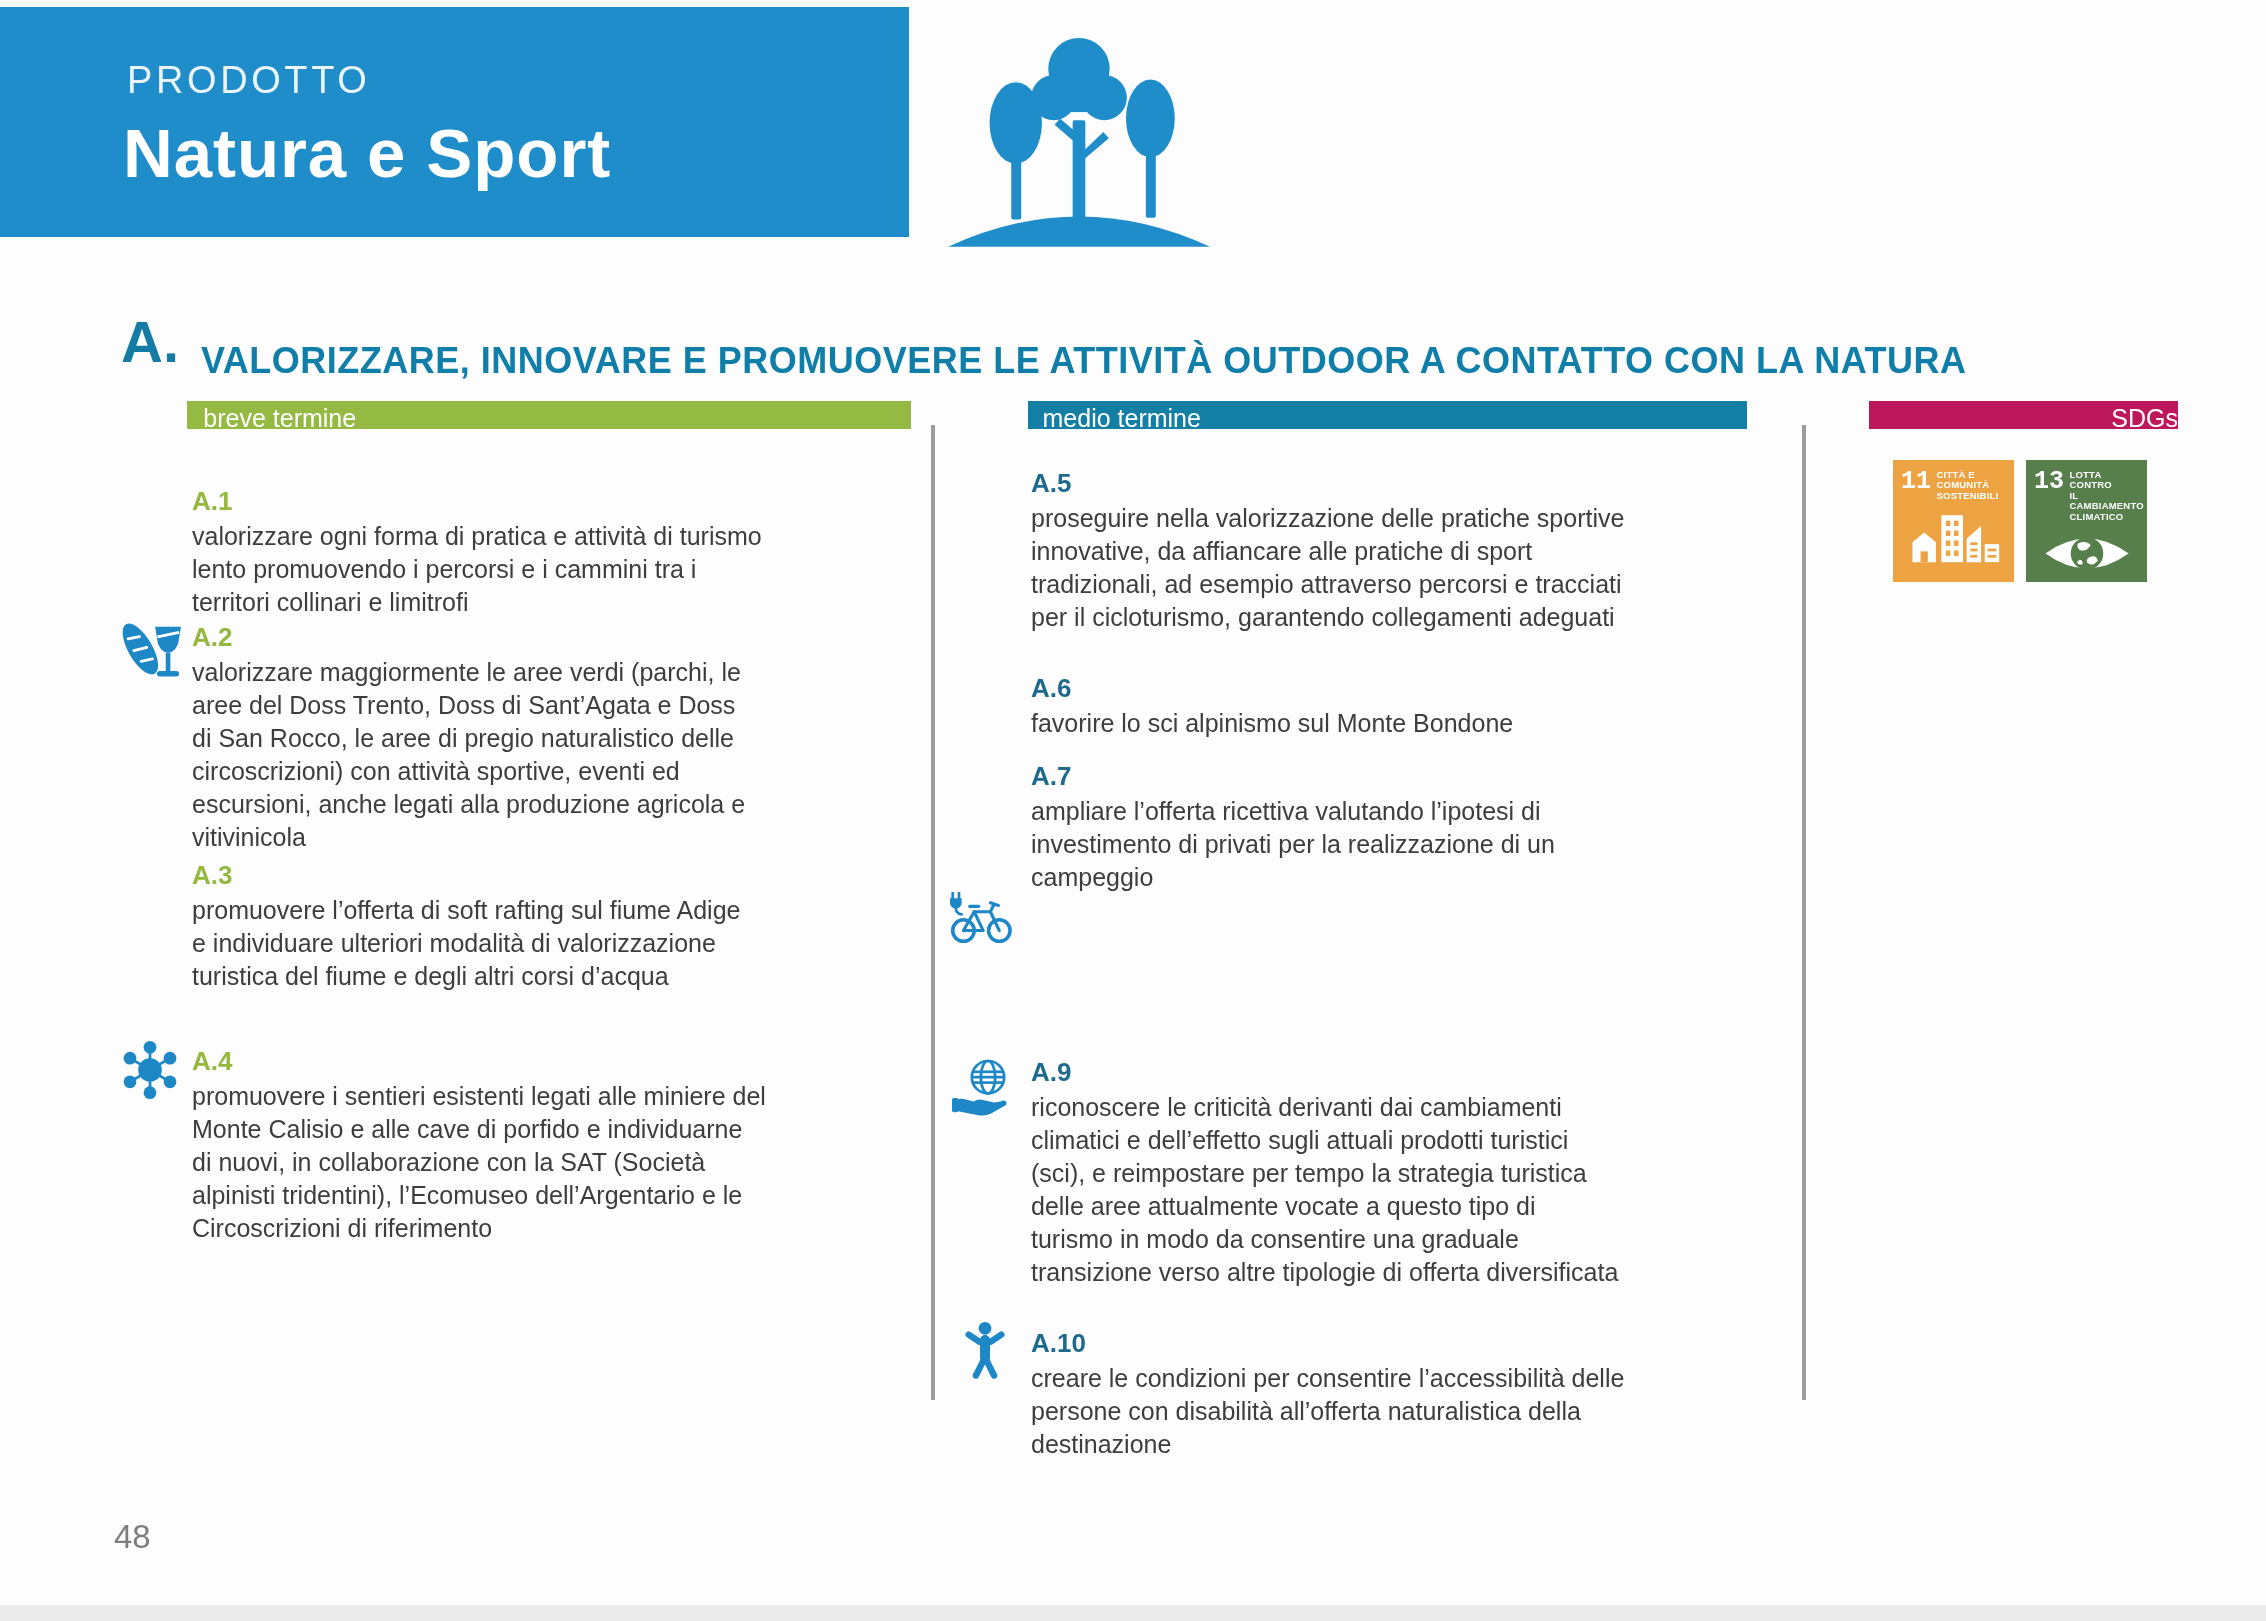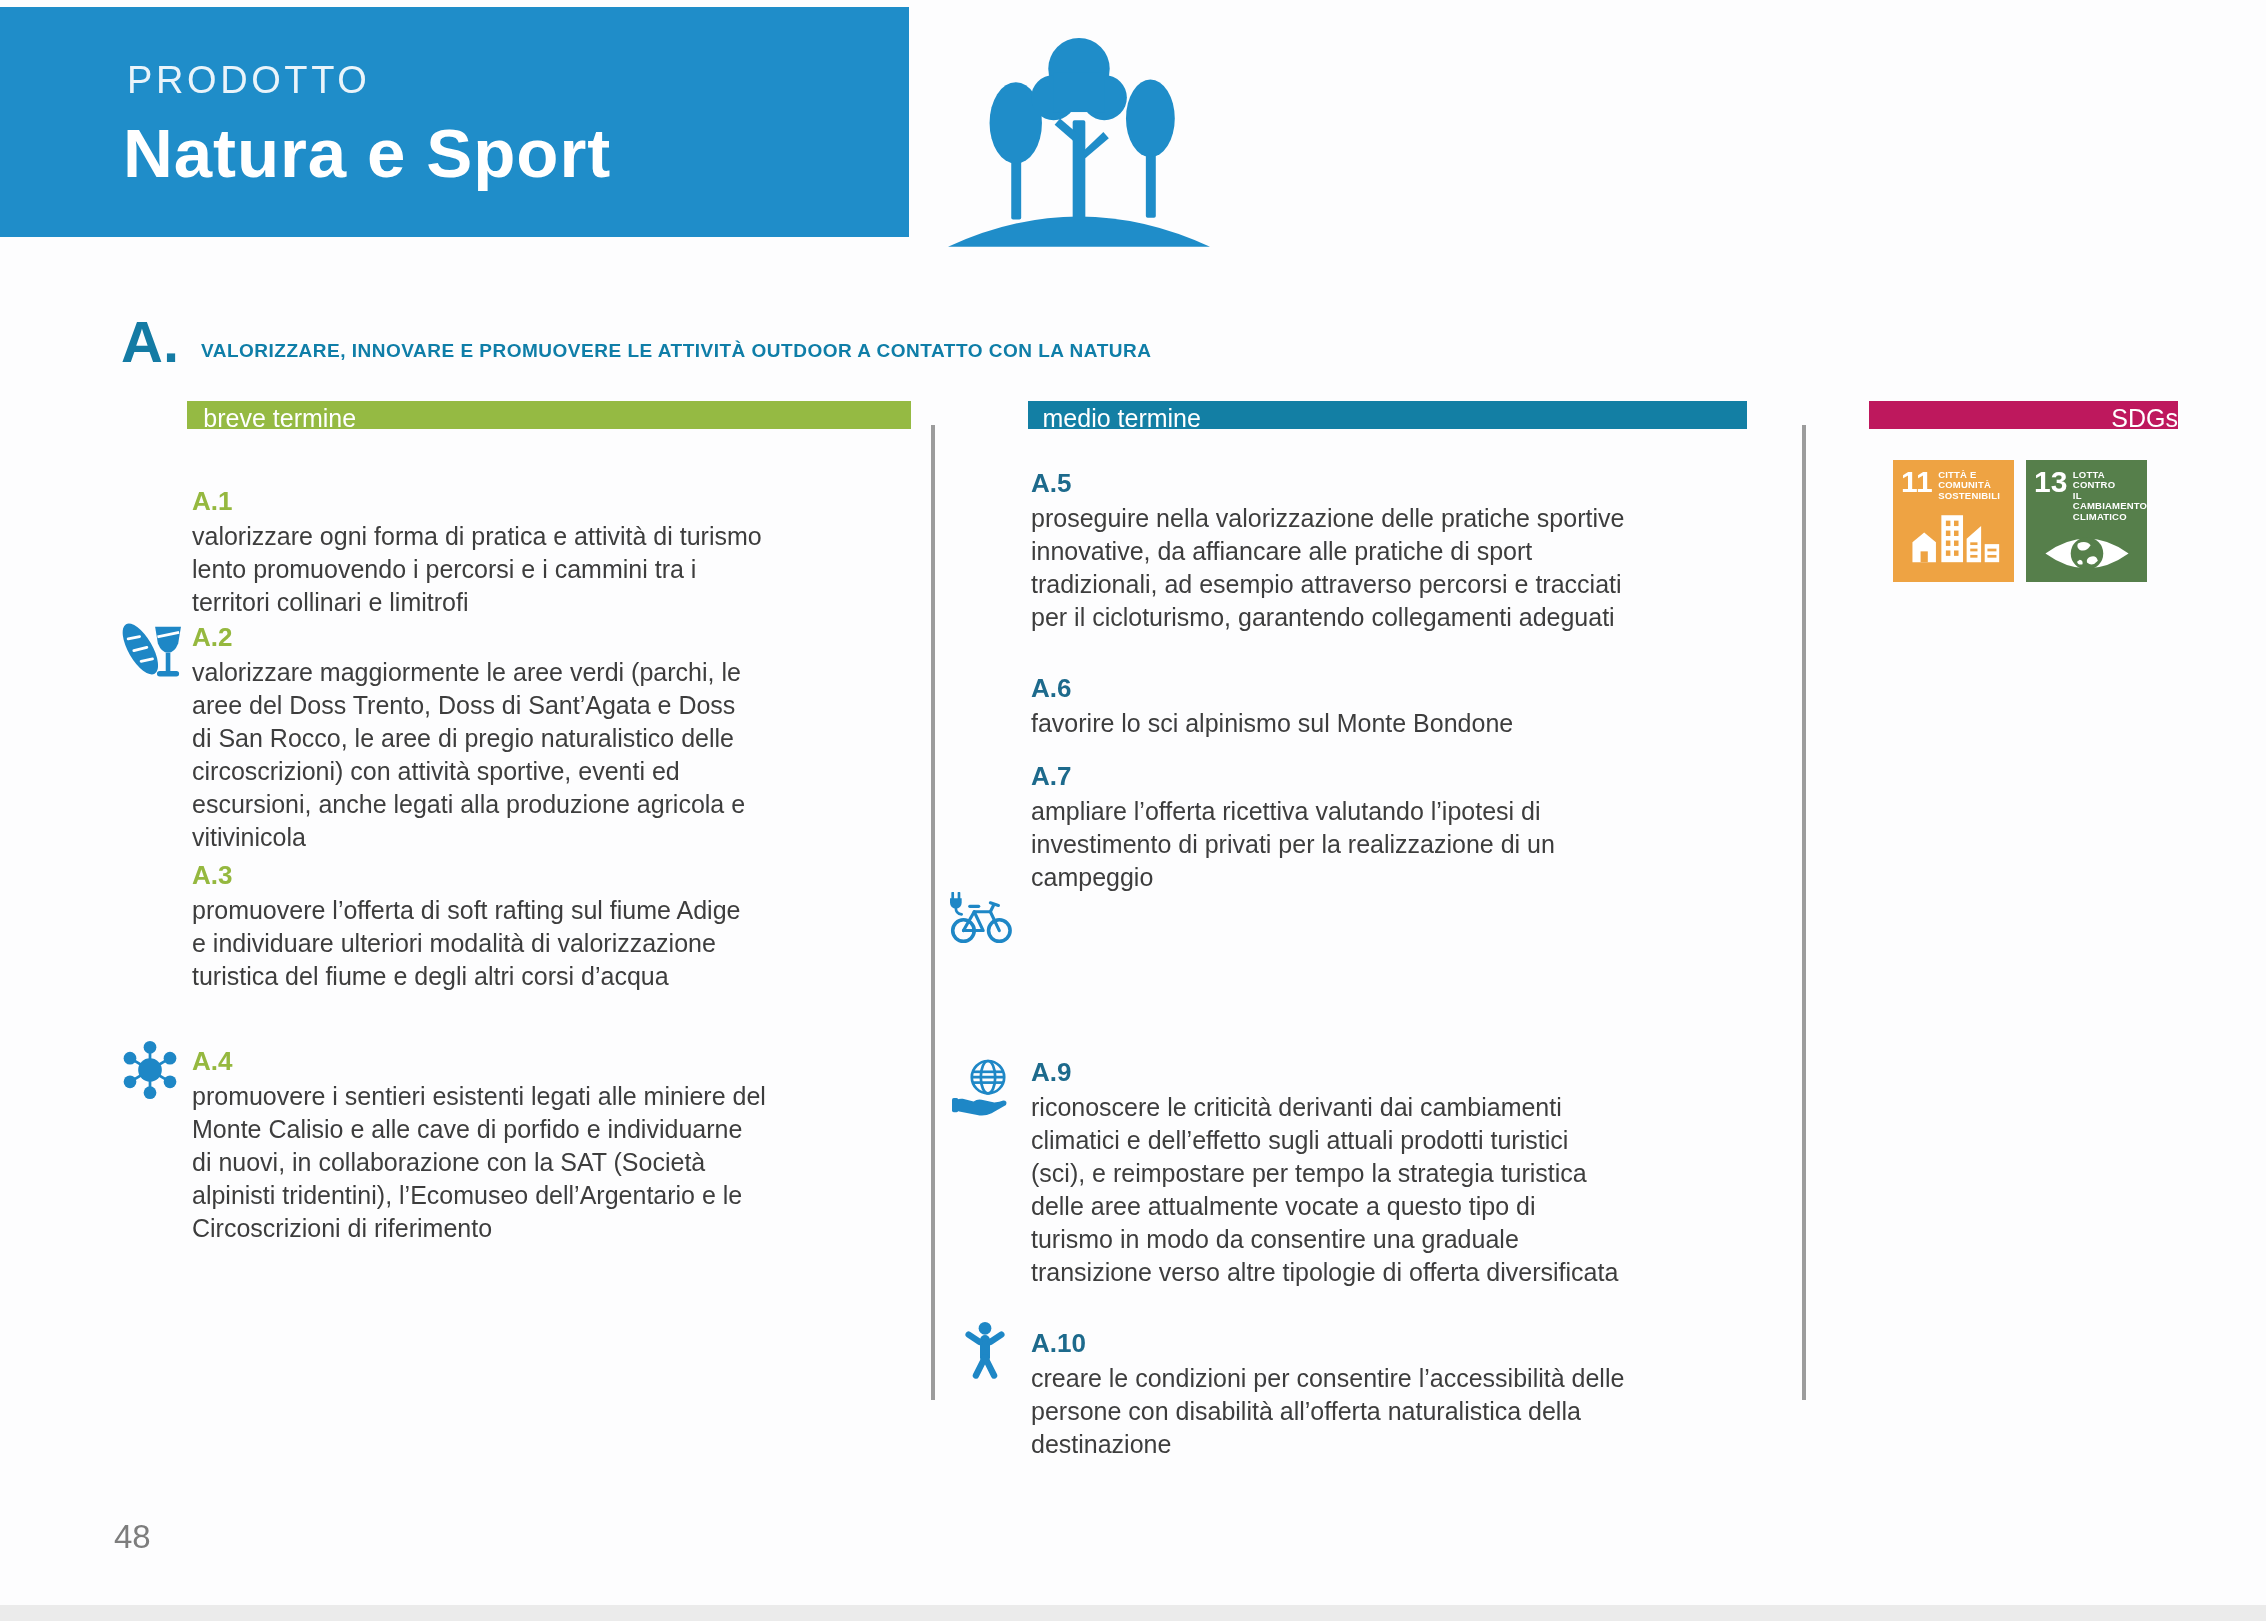--- a/index.html
+++ b/index.html
@@ -11,21 +11,21 @@
   .page{position:relative;width:2267px;height:1621px;overflow:hidden;background:#fdfdfe;}
 
   
   .header-block{position:absolute;left:0;top:7.2px;width:909px;height:230px;background:#1f8dc9;}
   .header-kicker{position:absolute;left:127px;top:52px;color:#eaf4fa;font-size:38px;font-weight:400;letter-spacing:3.6px;}
   .header-title{position:absolute;left:123px;top:107px;color:#ffffff;font-size:69px;font-weight:700;letter-spacing:0.9px;}
   .trees-icon{position:absolute;left:948px;top:25px;width:262px;height:222px;}
 
   
   .section-letter{position:absolute;left:121px;top:308px;color:#147ba4;font-size:58px;font-weight:700;}
-  .section-heading{position:absolute;left:201px;top:340px;color:#0f7ea8;font-size:19px;font-weight:700;letter-spacing:0.5px;}
+  .section-heading{position:absolute;left:201px;top:340px;color:#0f7ea8;font-size:36px;font-weight:700;letter-spacing:0.5px;}
 
   
   .col-bar{position:absolute;top:401px;height:28px;color:#fff;font-size:25px;line-height:34px;}
   .bar-short{left:187px;width:724px;background:#95ba43;padding-left:16.3px;box-sizing:border-box;}
   .bar-medium{left:1028px;width:719px;background:#137fa4;padding-left:14.5px;box-sizing:border-box;}
   .bar-sdgs{left:1869px;width:309px;background:#be185d;text-align:right;}
 
   
   .vdivider{position:absolute;top:425px;width:3.6px;height:975px;background:#9c9c9c;}
   .vdivider.d1{left:931px;}
@@ -38,21 +38,21 @@
   .item-label.teal{color:#1d6a8c;}
   .item-text{font-size:25px;line-height:33px;color:#3d3d3d;white-space:pre-line;}
 
   .side-icon{position:absolute;}
 
   
   .sdg-tile{position:absolute;top:460px;width:121px;height:122px;box-sizing:border-box;padding:8.1px 7.2px 5.4px 8.1px;}
   .sdg-11{left:1893px;background:#eea343;}
   .sdg-13{left:2026px;background:#567f4b;}
   .sdg-head{display:flex;align-items:flex-start;}
-  .sdg-num{color:#fff;font-size:30px;font-weight:700;line-height:27px;margin-right:5.4px;}
+  .sdg-num{color:#fff;font-size:25px;font-weight:700;line-height:27px;margin-right:5.4px;font-family:Liberation Mono, monospace;}
   .sdg-title{color:#fff;font-size:9.5px;font-weight:700;line-height:10.4px;letter-spacing:0.2px;white-space:pre-line;padding-top:1.8px;}
   .sdg-pic{display:block;margin:7.2px auto 0 auto;}
 
   
   .page-number{position:absolute;left:114px;top:1518px;font-size:33px;color:#7d7d7d;}
   .bottom-strip{position:absolute;left:0;top:1605px;width:2267px;height:16.3px;background:#ebebeb;}
 
   svg{display:block;}
 </style>
 </head>

